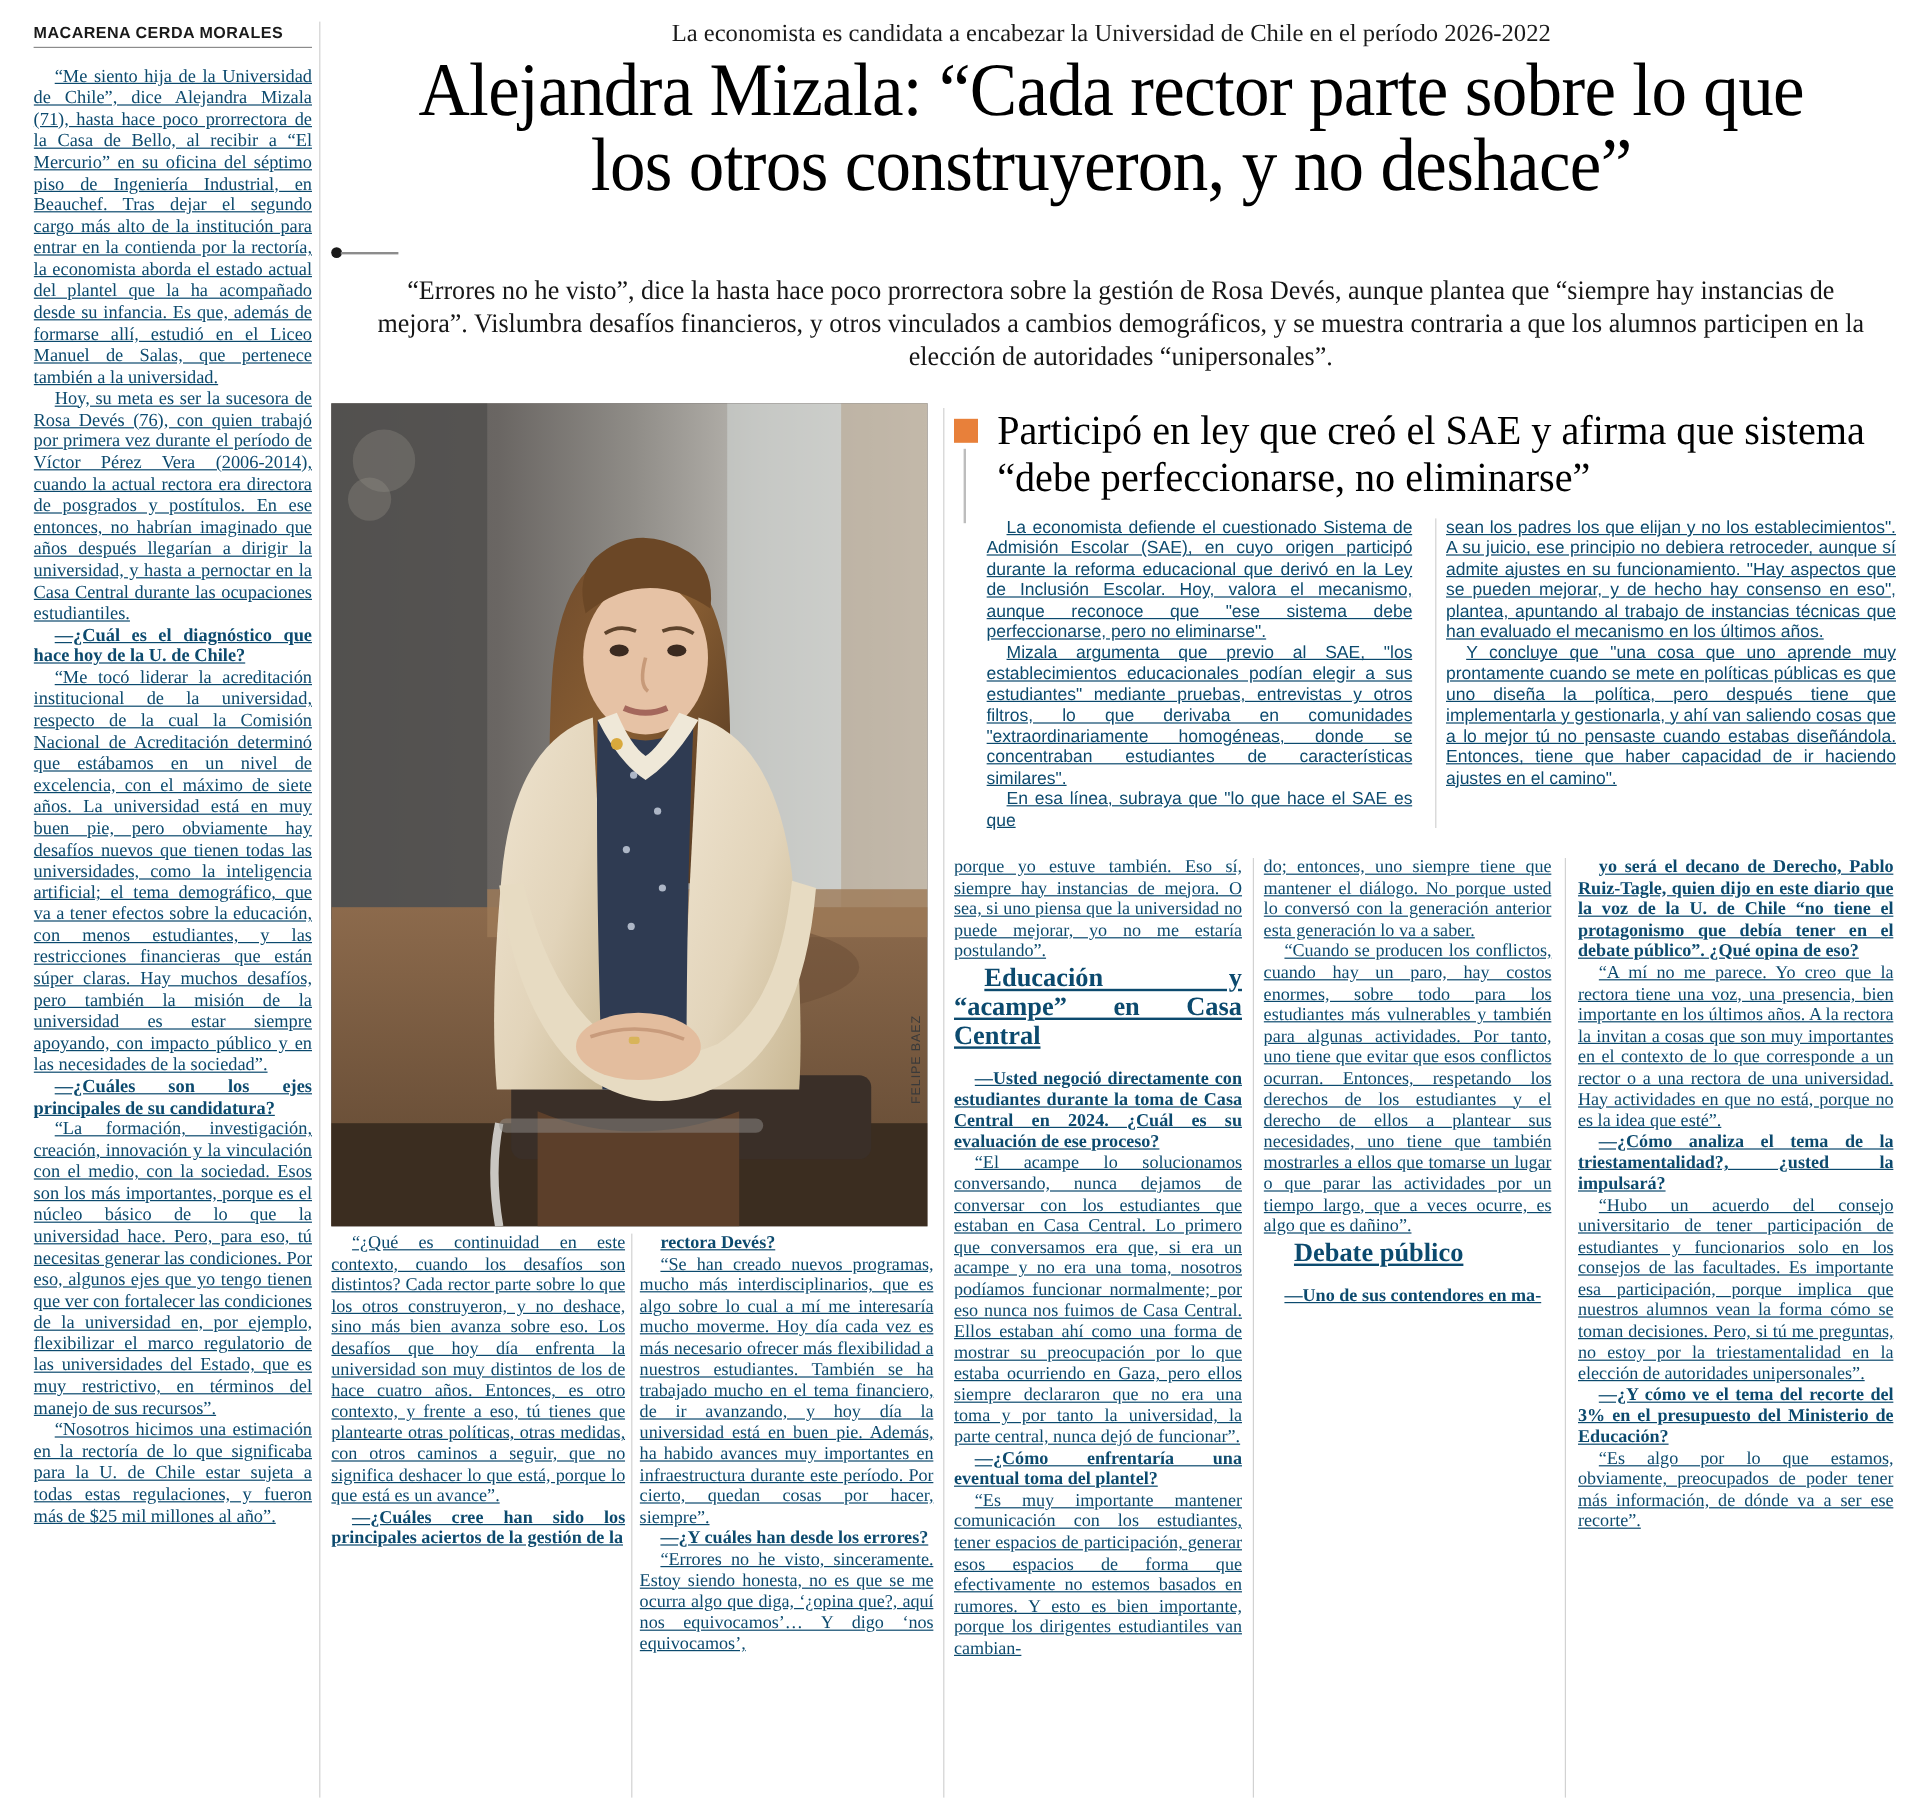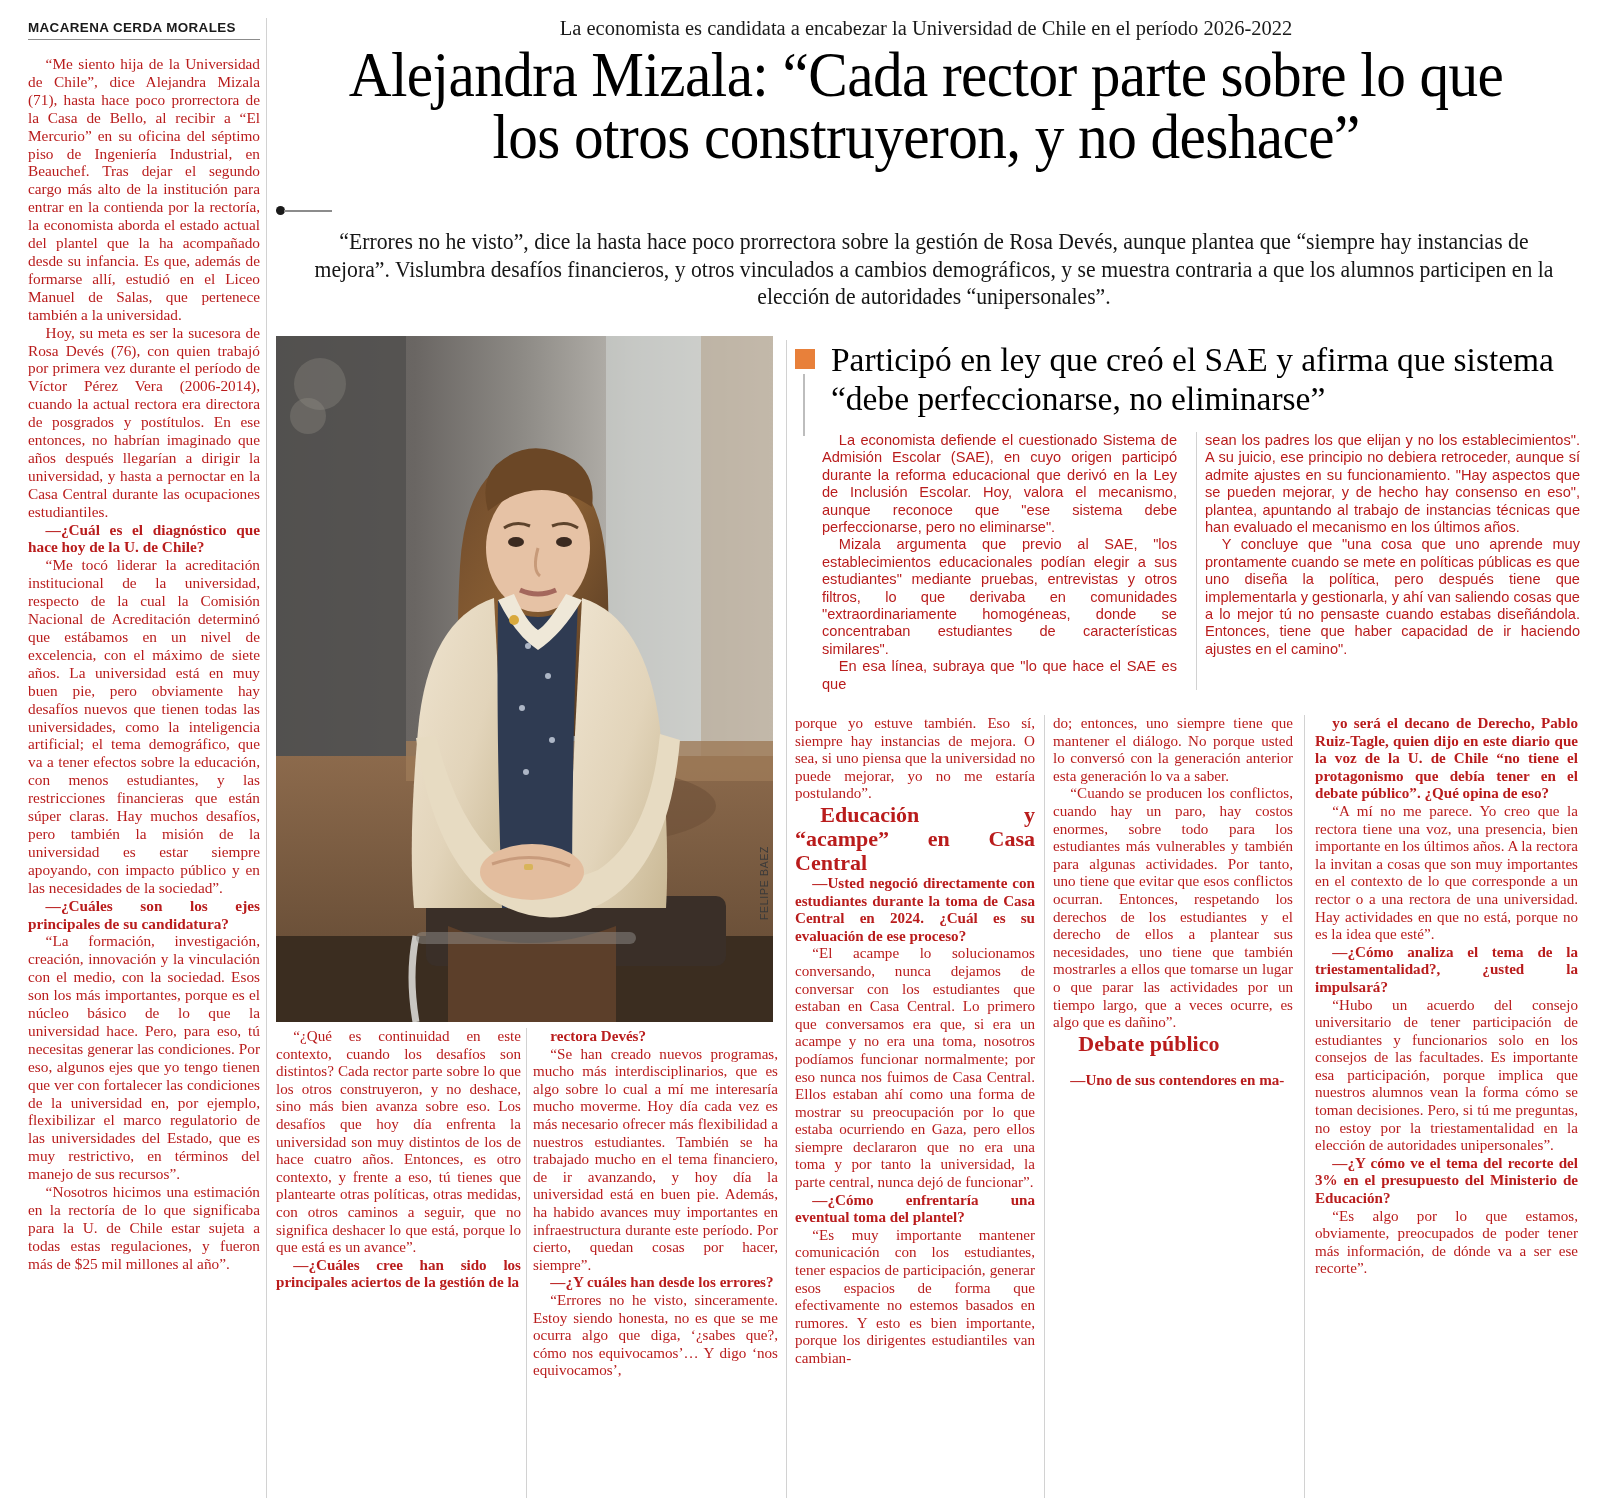--- a/index.html
+++ b/index.html
@@ -14,21 +14,22 @@
   }
   .page { position:relative; width:1600px; height:1501px; padding:0; }
 
   
   .body-col {
     font-family:"Liberation Serif", serif;
     font-size:15.1px;
     line-height:17.6px;
     text-align:justify;
     hyphens:auto;
-    color:#b91c1c;
+    color:#0c4a6e;
+    text-decoration:underline;
   }
   .body-col p { margin:0; text-indent:1.15em; }
   .body-col p.noind { text-indent:0; }
   .q {
     font-weight:bold;
     text-indent:0;
     margin-top:13px;
     display:block;
   }
   .subhead {
@@ -306,29 +307,29 @@
       <p>“¿Qué es continuidad en este contexto, cuando los desafíos son distintos? Cada rector parte sobre lo que los otros construyeron, y no deshace, sino más bien avanza sobre eso. Los desafíos que hoy día enfrenta la universidad son muy distintos de los de hace cuatro años. Entonces, es otro contexto, y frente a eso, tú tienes que plantearte otras políticas, otras medidas, con otros caminos a seguir, que no significa deshacer lo que está, porque lo que está es un avance”.</p>
       <p class="q">—¿Cuáles cree han sido los principales aciertos de la gestión de la</p>
     </div>
   </div>
 
   <div class="col col-m2 clipbox">
     <div class="body-col">
       <p class="q" style="margin-top:0">rectora Devés?</p>
       <p>“Se han creado nuevos programas, mucho más interdisciplinarios, que es algo sobre lo cual a mí me interesaría mucho moverme. Hoy día cada vez es más necesario ofrecer más flexibilidad a nuestros estudiantes. También se ha trabajado mucho en el tema financiero, de ir avanzando, y hoy día la universidad está en buen pie. Además, ha habido avances muy importantes en infraestructura durante este período. Por cierto, quedan cosas por hacer, siempre”.</p>
       <p class="q">—¿Y cuáles han desde los errores?</p>
-      <p>“Errores no he visto, sinceramente. Estoy siendo honesta, no es que se me ocurra algo que diga, ‘¿sabes que?, cómo nos equivocamos’… Y digo ‘nos equivocamos’,</p>
+      <p>“Errores no he visto, sinceramente. Estoy siendo honesta, no es que se me ocurra algo que diga, ‘¿opina que?, aquí nos equivocamos’… Y digo ‘nos equivocamos’,</p>
     </div>
   </div>
 
   <div class="col col-m3 clipbox">
     <div class="body-col">
       <p class="noind">porque yo estuve también. Eso sí, siempre hay instancias de mejora. O sea, si uno piensa que la universidad no puede mejorar, yo no me estaría postulando”.</p>
       <p class="subhead">Educación y “acampe” en Casa Central</p>
-      <p class="q" style="margin-top:0">—Usted negoció directamente con estudiantes durante la toma de Casa Central en 2024. ¿Cuál es su evaluación de ese proceso?</p>
+      <p class="q" style="margin-top:16px">—Usted negoció directamente con estudiantes durante la toma de Casa Central en 2024. ¿Cuál es su evaluación de ese proceso?</p>
       <p>“El acampe lo solucionamos conversando, nunca dejamos de conversar con los estudiantes que estaban en Casa Central. Lo primero que conversamos era que, si era un acampe y no era una toma, nosotros podíamos funcionar normalmente; por eso nunca nos fuimos de Casa Central. Ellos estaban ahí como una forma de mostrar su preocupación por lo que estaba ocurriendo en Gaza, pero ellos siempre declararon que no era una toma y por tanto la universidad, la parte central, nunca dejó de funcionar”.</p>
       <p class="q">—¿Cómo enfrentaría una eventual toma del plantel?</p>
       <p>“Es muy importante mantener comunicación con los estudiantes, tener espacios de participación, generar esos espacios de forma que efectivamente no estemos basados en rumores. Y esto es bien importante, porque los dirigentes estudiantiles van cambian-</p>
     </div>
   </div>
 
   <div class="col col-m4 clipbox">
     <div class="body-col">
       <p class="noind">do; entonces, uno siempre tiene que mantener el diálogo. No porque usted lo conversó con la generación anterior esta generación lo va a saber.</p>
       <p>“Cuando se producen los conflictos, cuando hay un paro, hay costos enormes, sobre todo para los estudiantes más vulnerables y también para algunas actividades. Por tanto, uno tiene que evitar que esos conflictos ocurran. Entonces, respetando los derechos de los estudiantes y el derecho de ellos a plantear sus necesidades, uno tiene que también mostrarles a ellos que tomarse un lugar o que parar las actividades por un tiempo largo, que a veces ocurre, es algo que es dañino”.</p>

